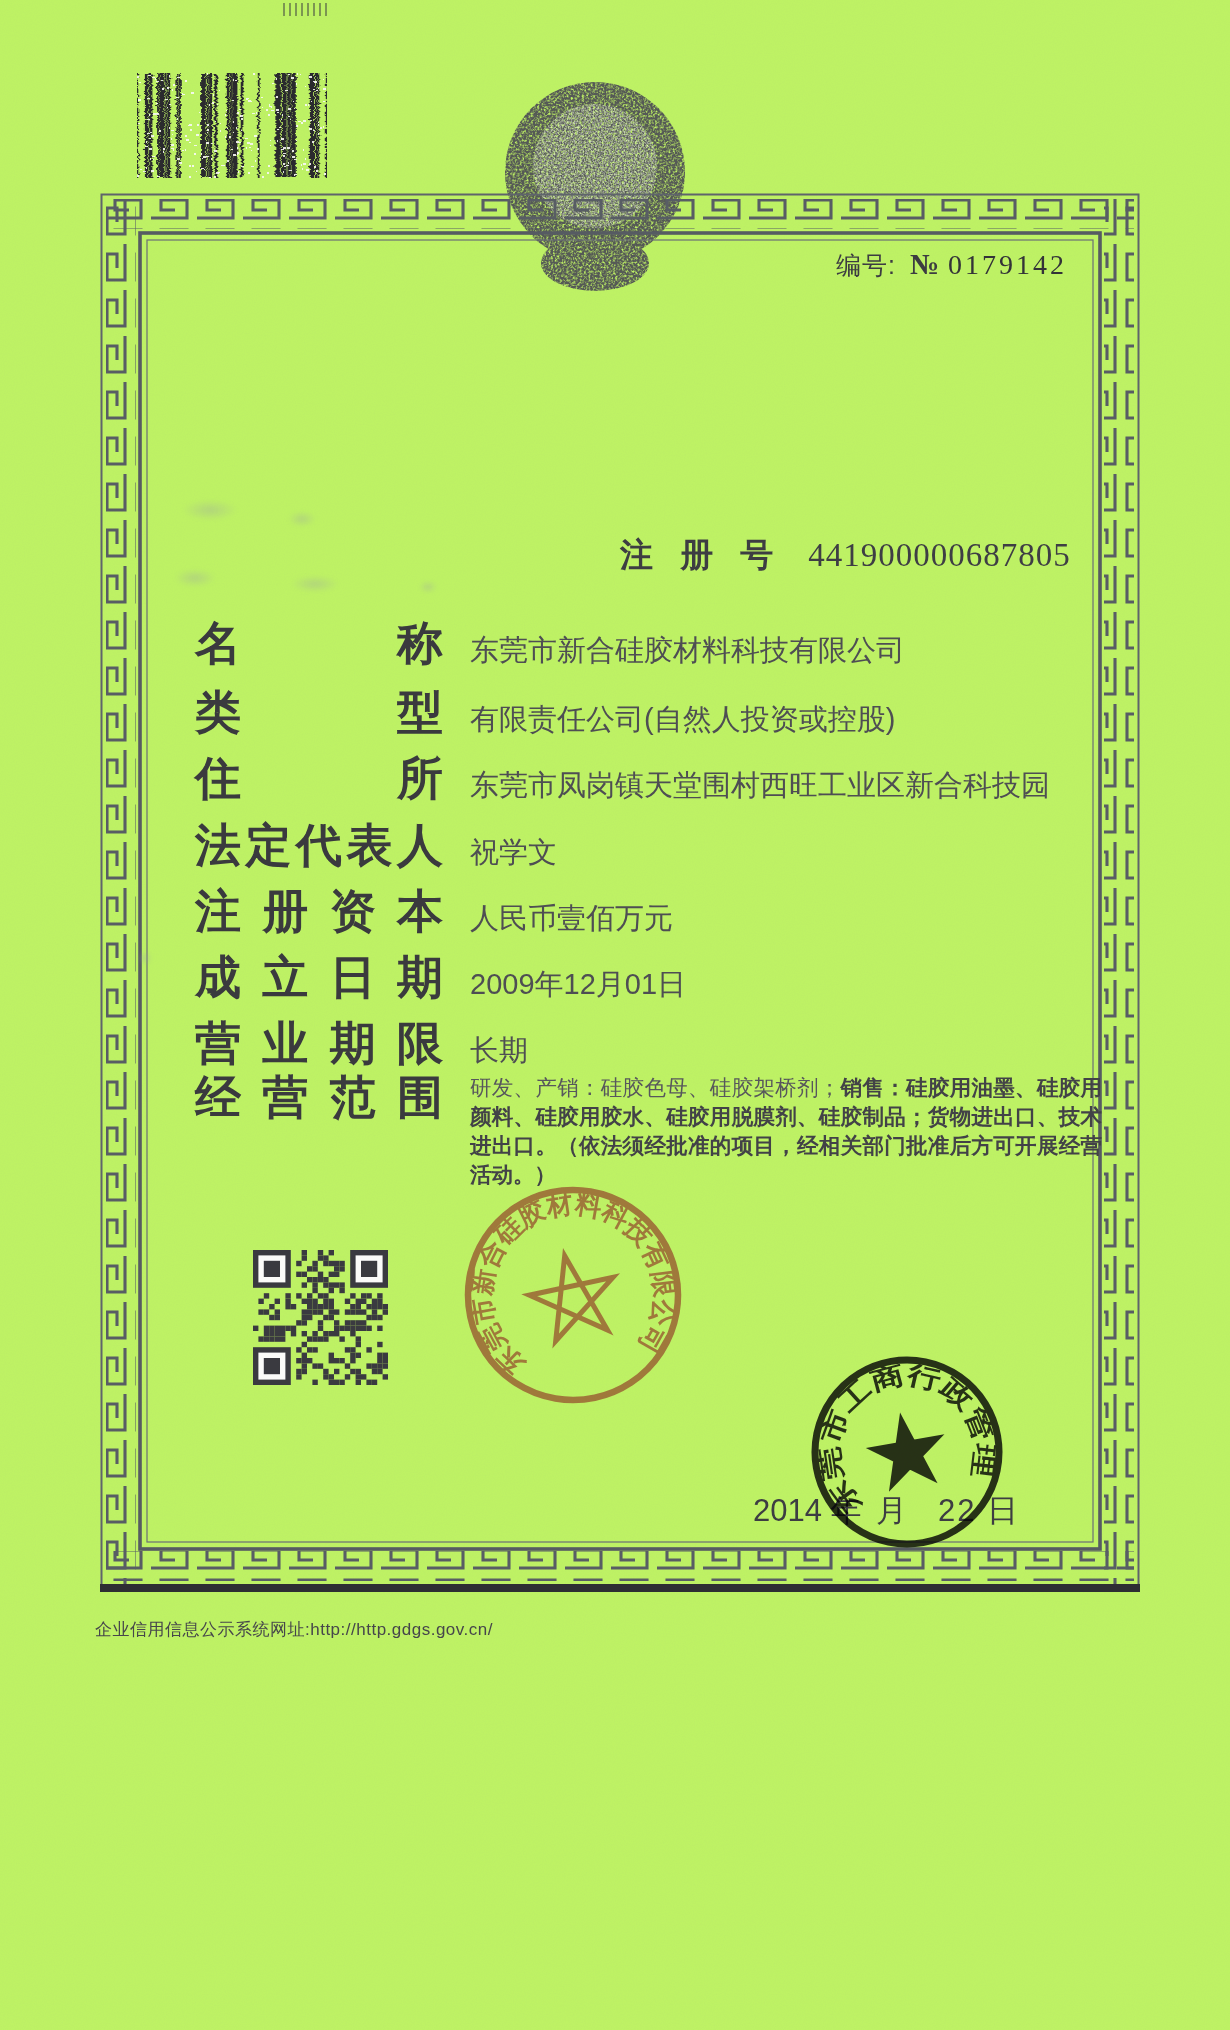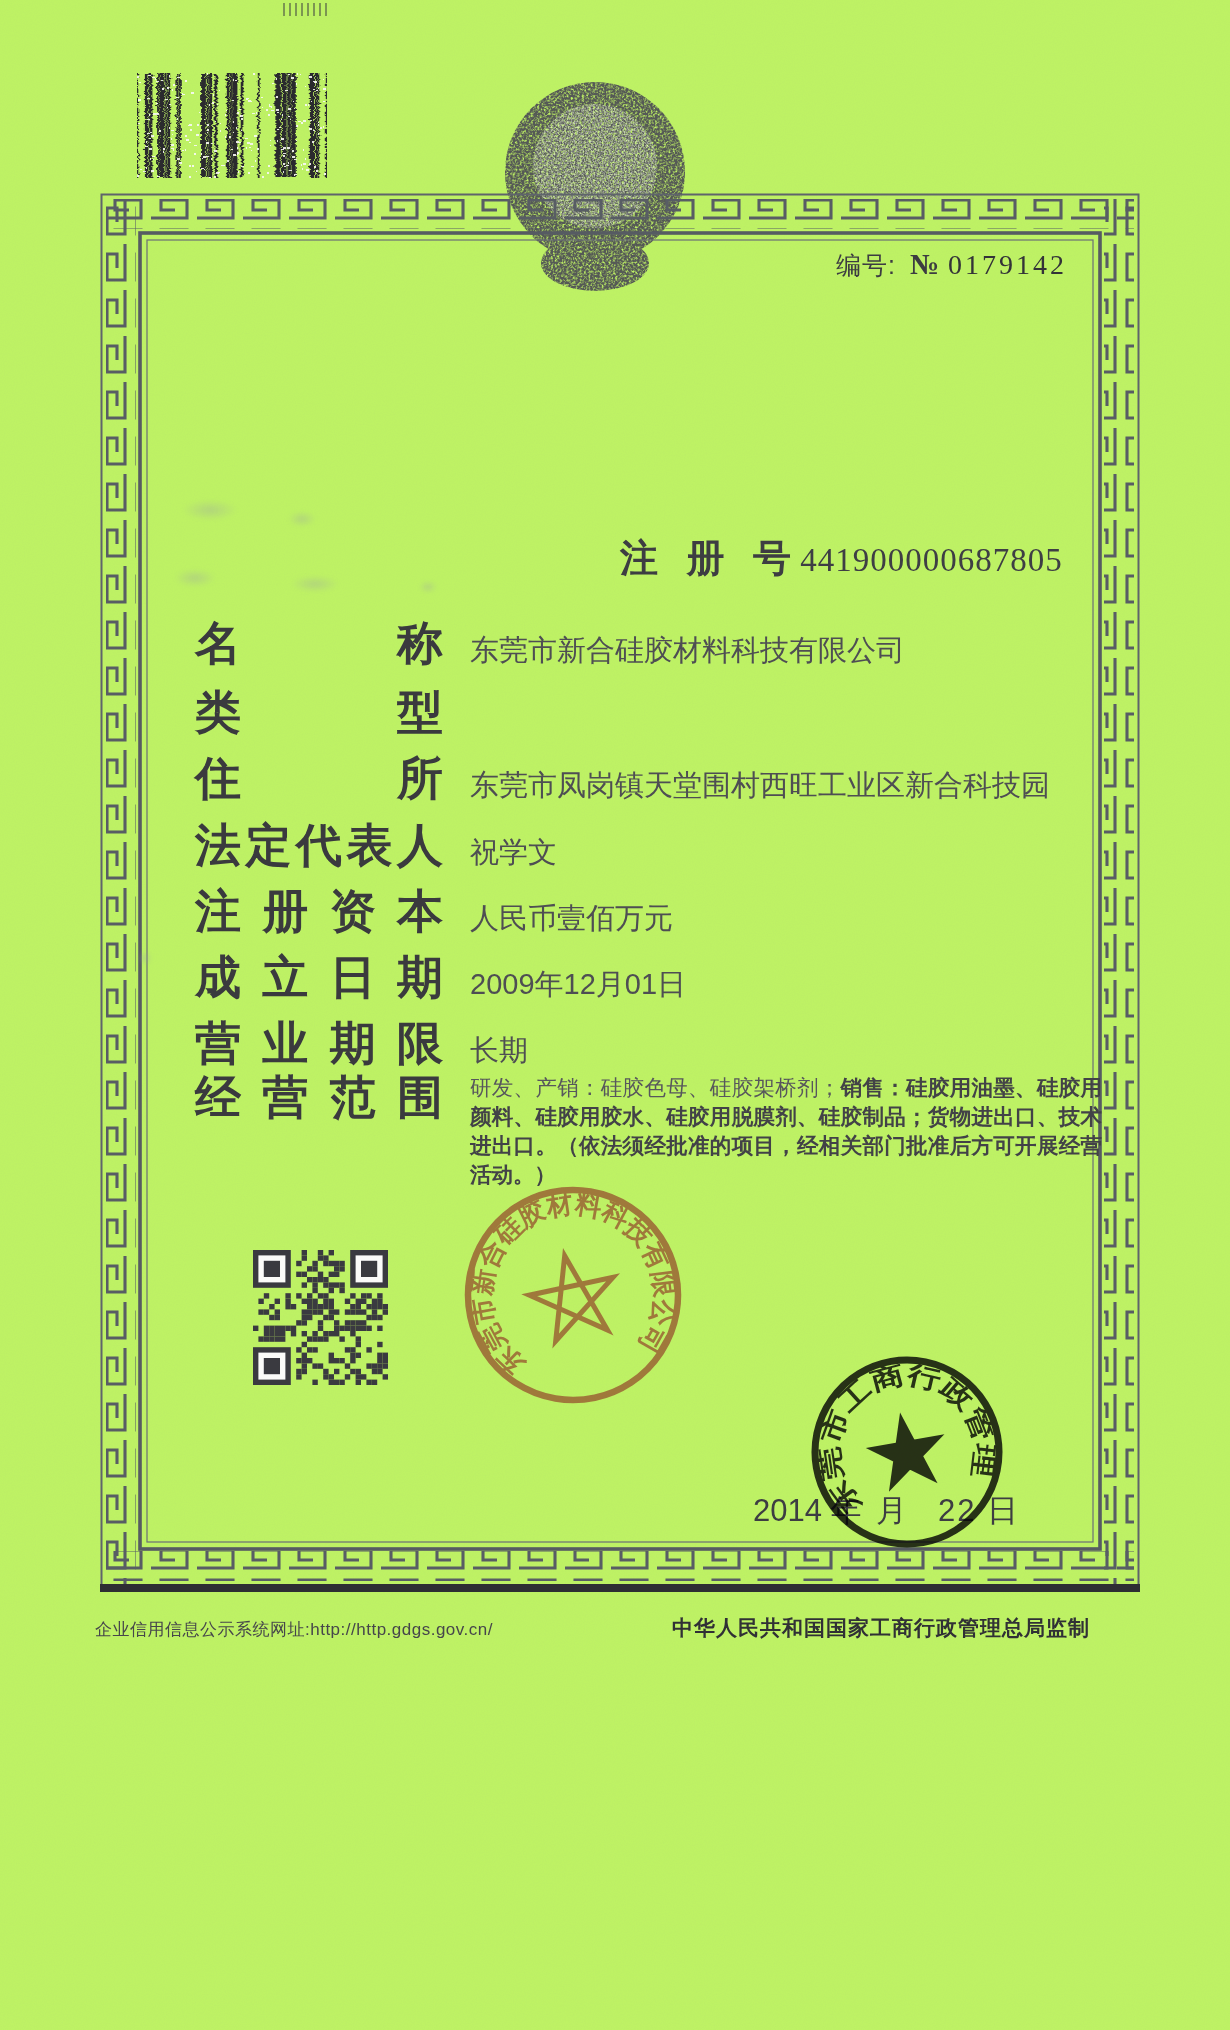--- a/index.html
+++ b/index.html
@@ -20,21 +20,21 @@
   .frame{position:absolute;left:100px;top:193px;}
   
   .title{
     position:absolute;left:95px;top:330px;width:1040px;text-align:center;
     font-size:130px;font-weight:bold;letter-spacing:42px;line-height:1.15;
     color:#2c2c30;white-space:nowrap;text-indent:42px;
     text-shadow:0 0 1px #2c2c30;
   }
   
   .regline{position:absolute;left:620px;top:533px;white-space:nowrap;}
-  .regline .rlabel{font-size:38px;font-weight:bold;letter-spacing:9px;color:#3d3d42;}
+  .regline .rlabel{font-size:33px;font-weight:bold;letter-spacing:9px;color:#3d3d42;margin-right:26px;}
   .regline .rvalue{font-family:"Liberation Serif",serif;font-size:33px;letter-spacing:1px;color:#3e3e44;margin-top:24px;}
   
   .row{position:absolute;left:195px;width:900px;height:60px;}
   .flabel{
     position:absolute;left:0;top:0;width:248px;display:flex;justify-content:space-between;
     font-size:46px;font-weight:bold;color:#3a3a3e;line-height:1.1;
   }
   .fvalue{position:absolute;left:275px;top:13px;font-size:29px;color:#4e4e53;white-space:nowrap;}
   .fvalue.scope{top:2px;width:632px;white-space:normal;font-size:21.5px;line-height:29px;text-align:justify;}
   .scope .p1{color:#57575c;margin-top:8px;}
@@ -408,20 +408,21 @@
         <span>名</span>
         <span>称</span>
       </div>
     <div class="fvalue">东莞市新合硅胶材料科技有限公司</div>
   </div>
   <div class="row" style="top:687px">
     <div class="flabel">
         <span>类</span>
         <span>型</span>
       </div>
+    <div class="fvalue">有限责任公司(自然人投资或控股)</div>
   </div>
   <div class="row" style="top:753px">
     <div class="flabel">
         <span>住</span>
         <span>所</span>
       </div>
     <div class="fvalue">东莞市凤岗镇天堂围村西旺工业区新合科技园</div>
   </div>
   <div class="row" style="top:820px">
     <div class="flabel">
@@ -708,21 +709,20 @@
     <g transform="rotate(-10 100 100)">
       <circle cx="100" cy="100" r="92" fill="none" stroke-width="7" stroke="#1e1e22"></circle>
       <path d="M0,-42 L24.7,34 L-39.9,-13 L39.9,-13 L-24.7,34 Z" transform="translate(100,102)" fill-rule="nonzero" fill="#1e1e22"></path>
       <text font-size="26" font-weight="bold" font-family="Liberation Sans, sans-serif" fill="#1e1e22">
         <textPath href="#blkArc" startOffset="0" textLength="330" lengthAdjust="spacingAndGlyphs">东莞市工商行政管理局</textPath>
       </text>
     </g>
   </svg>
 
   <div class="footer-left">企业信用信息公示系统网址:http://http.gdgs.gov.cn/</div>
-  <div class="footer-right">中华人民共和国国家工商行政管理总局监制</div>
 
   <div class="artifact topmark" style="left:283px;top:3px;width:46px;height:13px;"></div>
   <div class="artifact smudge" style="left:170px;top:495px;width:80px;height:30px;"></div>
   <div class="artifact smudge" style="left:282px;top:508px;width:40px;height:22px;"></div>
   <div class="artifact smudge" style="left:165px;top:565px;width:60px;height:26px;"></div>
   <div class="artifact smudge" style="left:280px;top:572px;width:70px;height:24px;"></div>
   <div class="artifact smudge" style="left:415px;top:578px;width:26px;height:18px;"></div>
   <div class="artifact smudge" style="left:135px;top:948px;width:20px;height:20px;"></div>
 </div>
 

